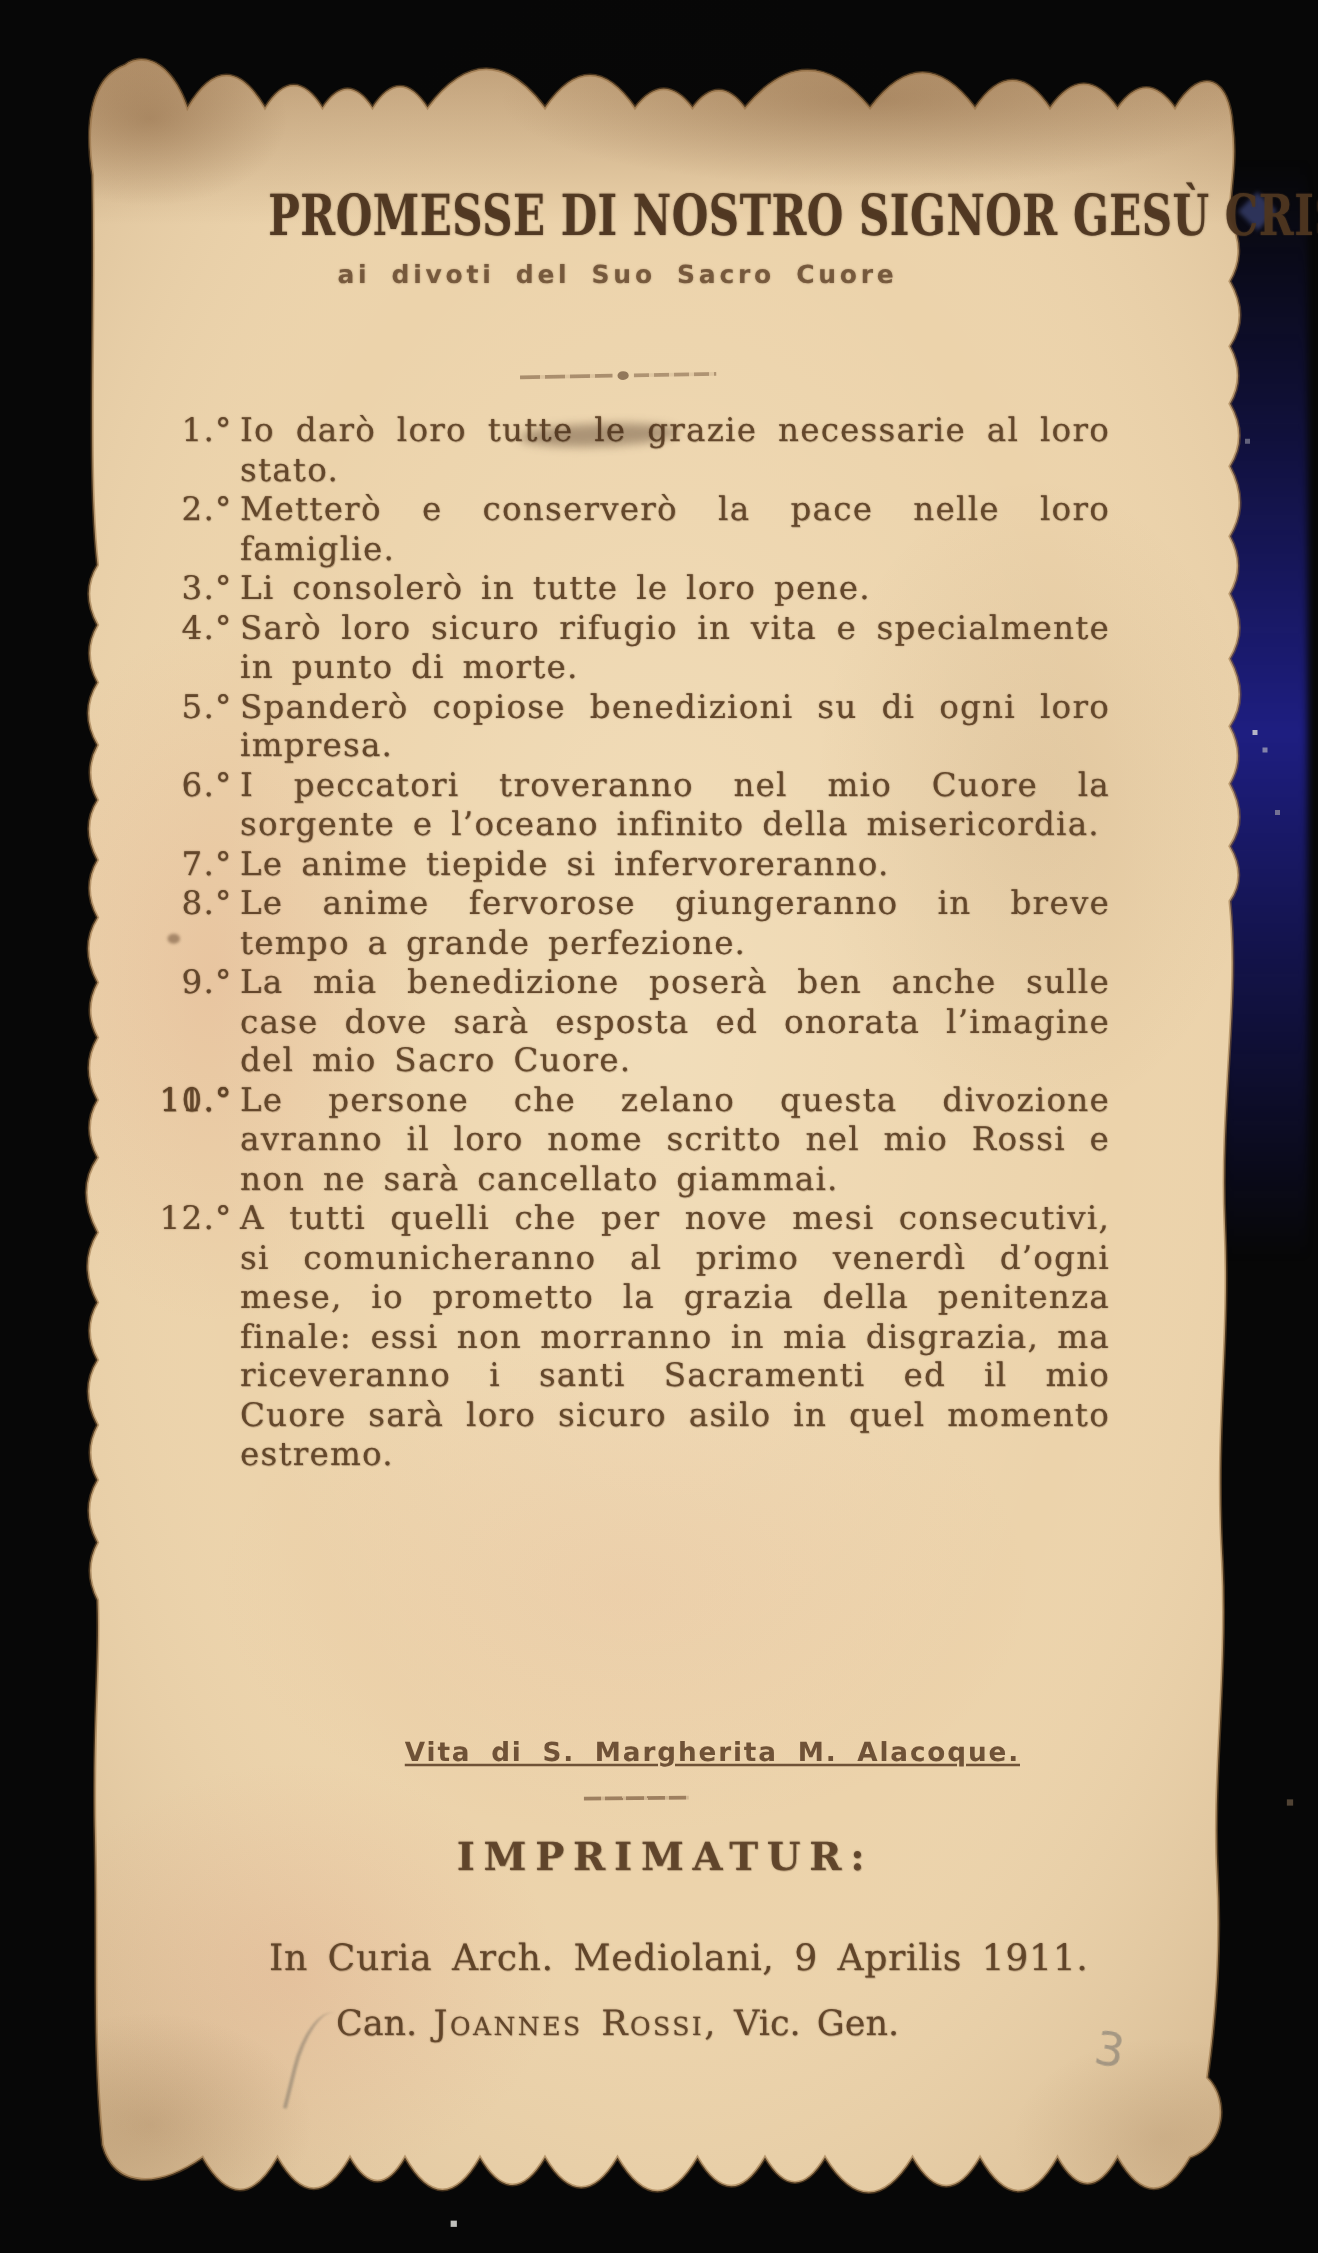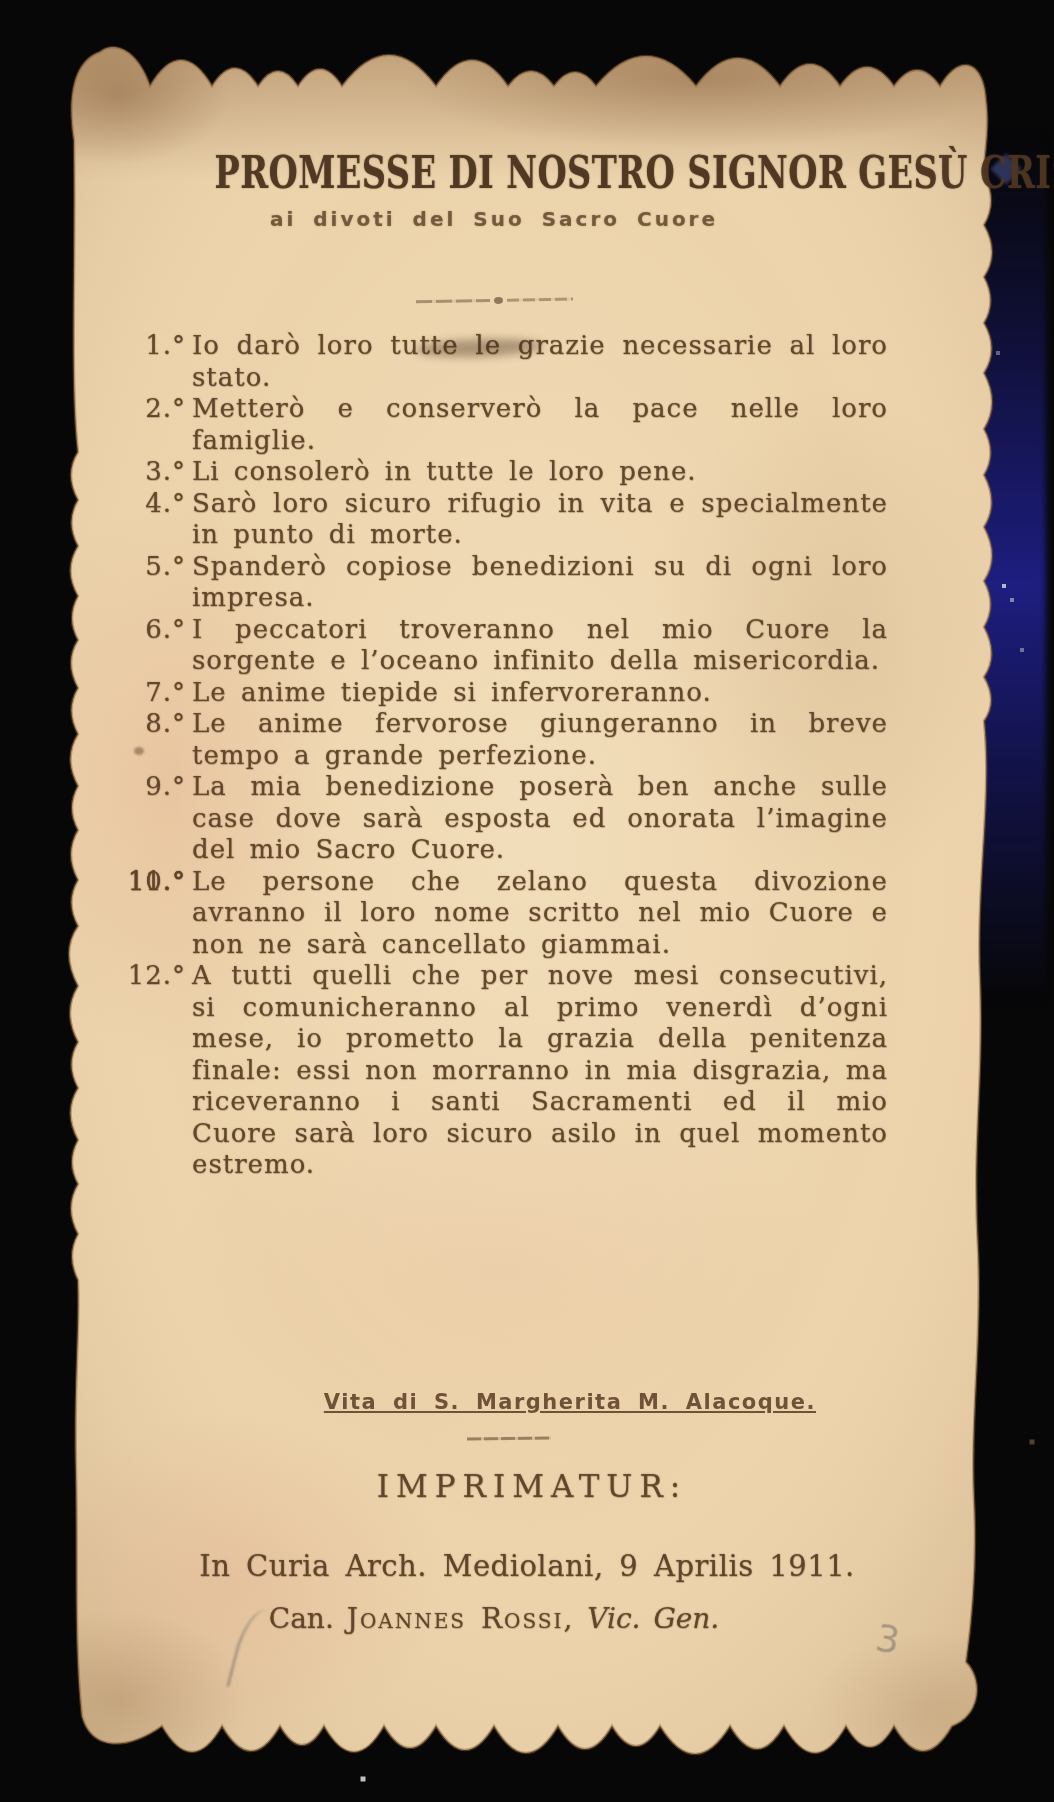--- a/index.html
+++ b/index.html
@@ -49,29 +49,29 @@
   .promise{position:relative;padding-left:92px;text-align:justify;}
   .promise .num{position:absolute;left:0;top:0;width:86px;text-align:right;}
   .attribution{position:absolute;top:1390px;left:0;width:100%;text-align:right;
     padding-right:72px;box-sizing:border-box;
     font-family:"DejaVu Sans","Liberation Sans",sans-serif;font-weight:bold;
     font-size:21px;letter-spacing:1.5px;word-spacing:7px;color:rgba(93,64,39,.88);text-decoration:underline;}
   .divider2{position:absolute;top:1437px;left:367px;width:84px;height:3px;
     transform:rotate(-.6deg);
     background:repeating-linear-gradient(90deg,rgba(105,72,45,.6) 0 14px,rgba(105,72,45,.18) 14px 17px);}
   .imprimatur-heading{position:absolute;top:1468px;left:0;width:100%;text-align:center;
-    font-size:31px;font-weight:normal;letter-spacing:7px;color:rgba(88,61,37,.82);
+    font-size:31px;font-weight:bold;letter-spacing:7px;color:rgba(88,61,37,.82);
     transform:translateX(38px);}
-  .imprimatur-line1{position:absolute;top:1549px;left:0;width:100%;text-align:center;
+  .imprimatur-line1{position:absolute;top:1549px;left:16px;width:100%;text-align:center;
     font-size:29px;word-spacing:6px;letter-spacing:.5px;transform:translateX(33px);
     color:rgba(92,64,38,.9);}
   .imprimatur-line2{position:absolute;top:1602px;left:0;width:100%;text-align:center;
     font-size:28px;word-spacing:4px;color:rgba(92,64,38,.88);}
   .sc-name{font-variant:small-caps;letter-spacing:2px;}
-  .vic{font-style:italic;}
+  .vic{}
   
   .smudge{position:absolute;left:415px;top:339px;width:128px;height:18px;border-radius:50%;
     background:rgba(62,40,24,.38);filter:blur(4px);transform:rotate(-2deg);}
   .ink-dot{position:absolute;left:134px;top:747px;width:10px;height:8px;border-radius:50%;
     background:rgba(100,70,45,.5);filter:blur(1.2px);}
   .pencil-3{position:absolute;left:876px;top:1618px;
     font-family:"DejaVu Sans","Liberation Sans",sans-serif;
     font-size:37px;color:rgba(125,120,112,.6);transform:rotate(10deg);filter:blur(.4px);}
   .pencil-squiggle{position:absolute;left:236px;top:1608px;width:34px;height:84px;
     border:none;border-left:3px solid rgba(105,100,92,.45);
@@ -169,21 +169,21 @@
     <div class="promise"><span class="num">1.°</span><span>Io darò loro tutte le grazie necessarie al loro stato.</span></div>
     <div class="promise"><span class="num">2.°</span><span>Metterò e conserverò la pace nelle loro famiglie.</span></div>
     <div class="promise"><span class="num">3.°</span><span>Li consolerò in tutte le loro pene.</span></div>
     <div class="promise"><span class="num">4.°</span><span>Sarò loro sicuro rifugio in vita e specialmente in punto di morte.</span></div>
     <div class="promise"><span class="num">5.°</span><span>Spanderò copiose benedizioni su di ogni loro impresa.</span></div>
     <div class="promise"><span class="num">6.°</span><span>I peccatori troveranno nel mio Cuore la sorgente e l’oceano infinito della misericordia.</span></div>
     <div class="promise"><span class="num">7.°</span><span>Le anime tiepide si infervoreranno.</span></div>
     <div class="promise"><span class="num">8.°</span><span>Le anime fervorose giungeranno in breve tempo a grande perfezione.</span></div>
     <div class="promise"><span class="num">9.°</span><span>La mia benedizione poserà ben anche sulle case dove sarà esposta ed onorata l’imagine del mio Sacro Cuore.</span></div>
     <div class="promise"><span class="num">10.°</span></div>
-    <div class="promise"><span class="num">11.°</span><span>Le persone che zelano questa divozione avranno il loro nome scritto nel mio Cuore e non ne sarà cancellato giammai.</span></div>
+    <div class="promise"><span class="num">11.°</span><span>Le persone che zelano questa divozione avranno il loro nome scritto nel mio Rossi e non ne sarà cancellato giammai.</span></div>
     <div class="promise"><span class="num">12.°</span><span>A tutti quelli che per nove mesi consecutivi, si comunicheranno al primo venerdì d’ogni mese, io prometto la grazia della penitenza finale: essi non morranno in mia disgrazia, ma riceveranno i santi Sacramenti ed il mio Cuore sarà loro sicuro asilo in quel momento estremo.</span></div>
   </div>
 
   <div class="attribution">Vita di S. Margherita M. Alacoque.</div>
   <div class="divider2"></div>
   <div class="imprimatur-heading soft">IMPRIMATUR:</div>
   <div class="imprimatur-line1 soft">In Curia Arch. Mediolani, 9 Aprilis 1911.</div>
   <div class="imprimatur-line2 soft">
     <span>Can.</span>
     <span class="sc-name">Joannes Rossi,</span>

